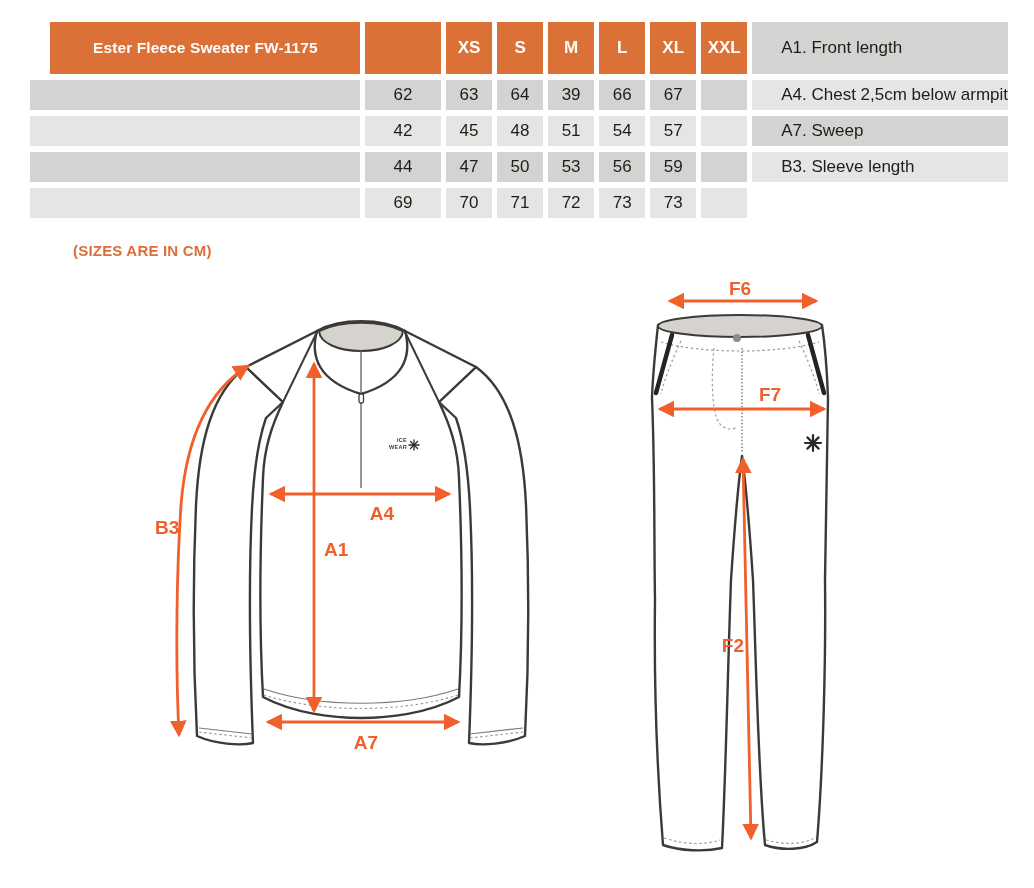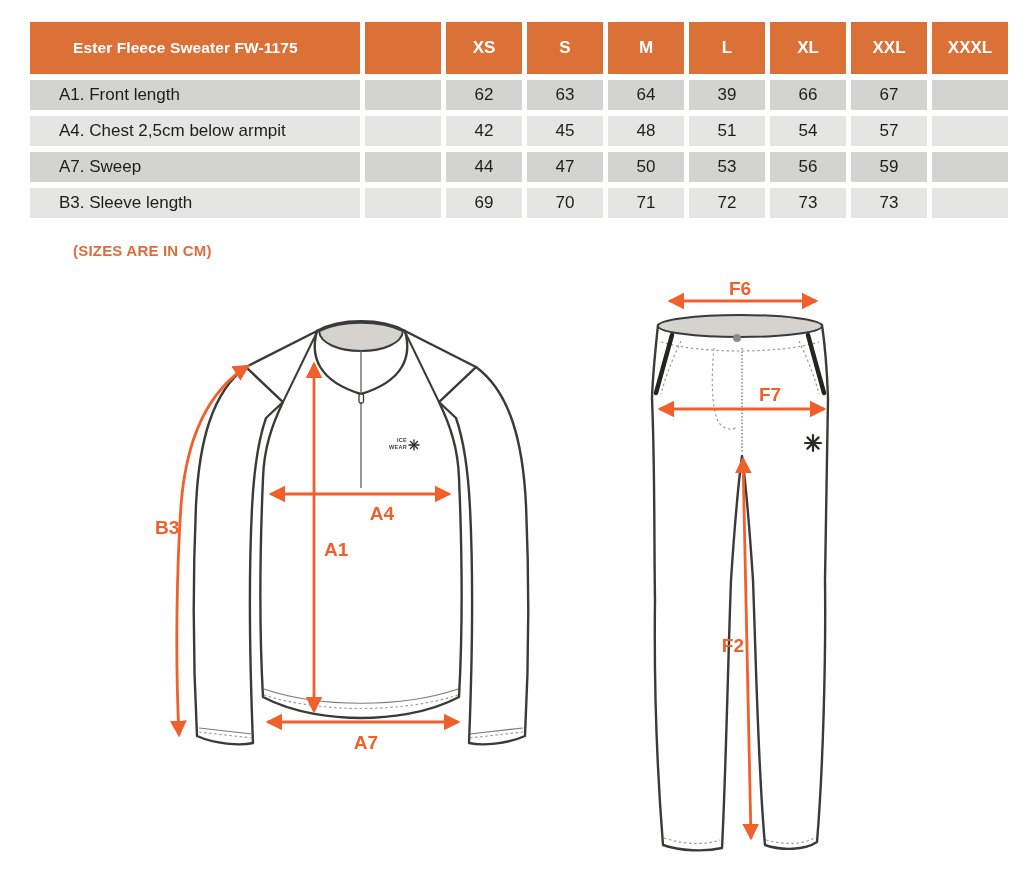--- a/index.html
+++ b/index.html
@@ -13,21 +13,21 @@
     display:grid;
     grid-template-columns:330px 76px repeat(7,1fr);
     grid-template-rows:52px 30px 30px 30px 30px;
     gap:6px 5px;
   }
   .cell{
     display:flex;align-items:center;justify-content:center;
     font-size:17px;color:var(--body-text,#1d1d1b);white-space:nowrap;
   }
   .th{background:var(--header-bg,#dc7138);color:#fff;font-weight:700;}
-  .title{justify-content:flex-start;padding-left:43px;font-size:15.5px;letter-spacing:.1px;}
+  .title{justify-content:flex-start;padding-left:43px;font-size:15.5px;letter-spacing:.1px;margin-left:20px;}
   .label-cell{justify-content:flex-start;padding-left:29px;}
   .dark{background:var(--row-dark,#d3d3d1);}
   .light{background:var(--row-light,#e5e5e3);}
   .units-note{
     position:absolute;left:73px;top:242px;
     font-size:15px;font-weight:600;color:var(--note-text,#dd6e3c);letter-spacing:.2px;text-align:center;
   }
   
   .diagram-svg{position:absolute;left:0;top:270px;}
   .garment{stroke:var(--outline,#3a3a38);stroke-width:2.4;fill:#fff;stroke-linejoin:round;stroke-linecap:round;}
@@ -51,21 +51,20 @@
   <div class="size-table">
 
     <div class="cell th title">Ester Fleece Sweater FW-1175</div>
     <div class="cell th"></div>
     <div class="cell th">XS</div>
     <div class="cell th">S</div>
     <div class="cell th">M</div>
     <div class="cell th">L</div>
     <div class="cell th">XL</div>
     <div class="cell th">XXL</div>
-    <div class="cell th">XXXL</div>
 
     <div class="cell dark label-cell">A1. Front length</div>
     <div class="cell dark"></div>
     <div class="cell dark">62</div>
     <div class="cell dark">63</div>
     <div class="cell dark">64</div>
     <div class="cell dark">39</div>
     <div class="cell dark">66</div>
     <div class="cell dark">67</div>
     <div class="cell dark"></div>

